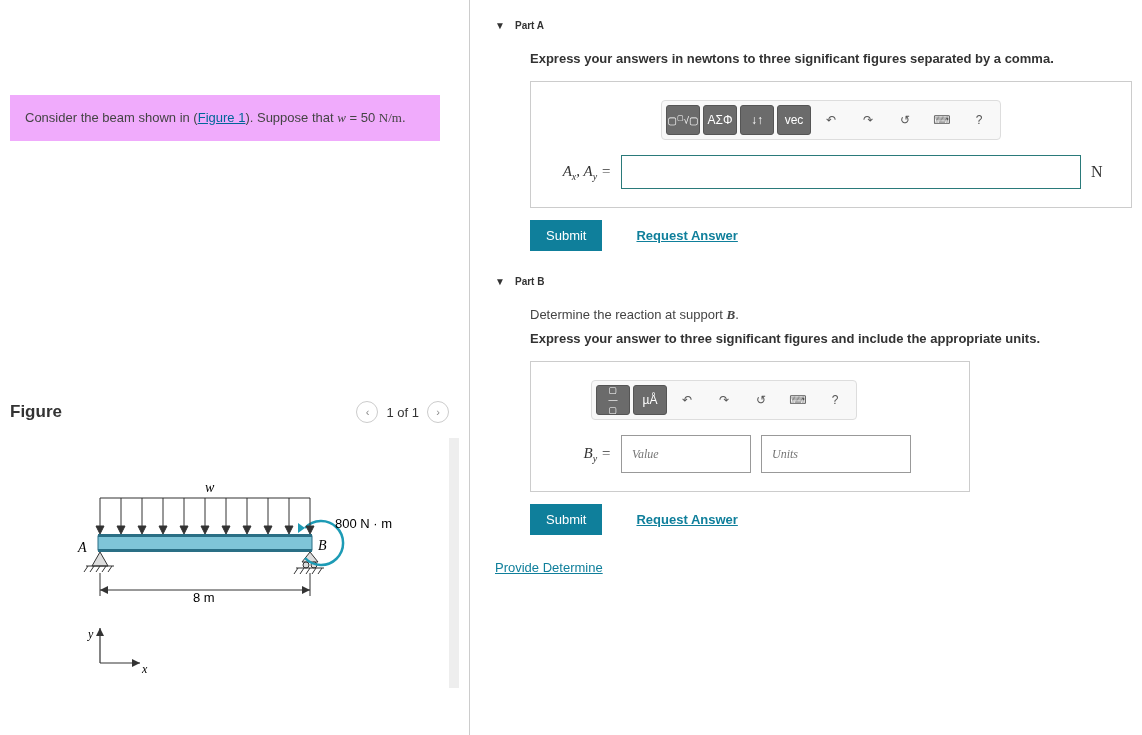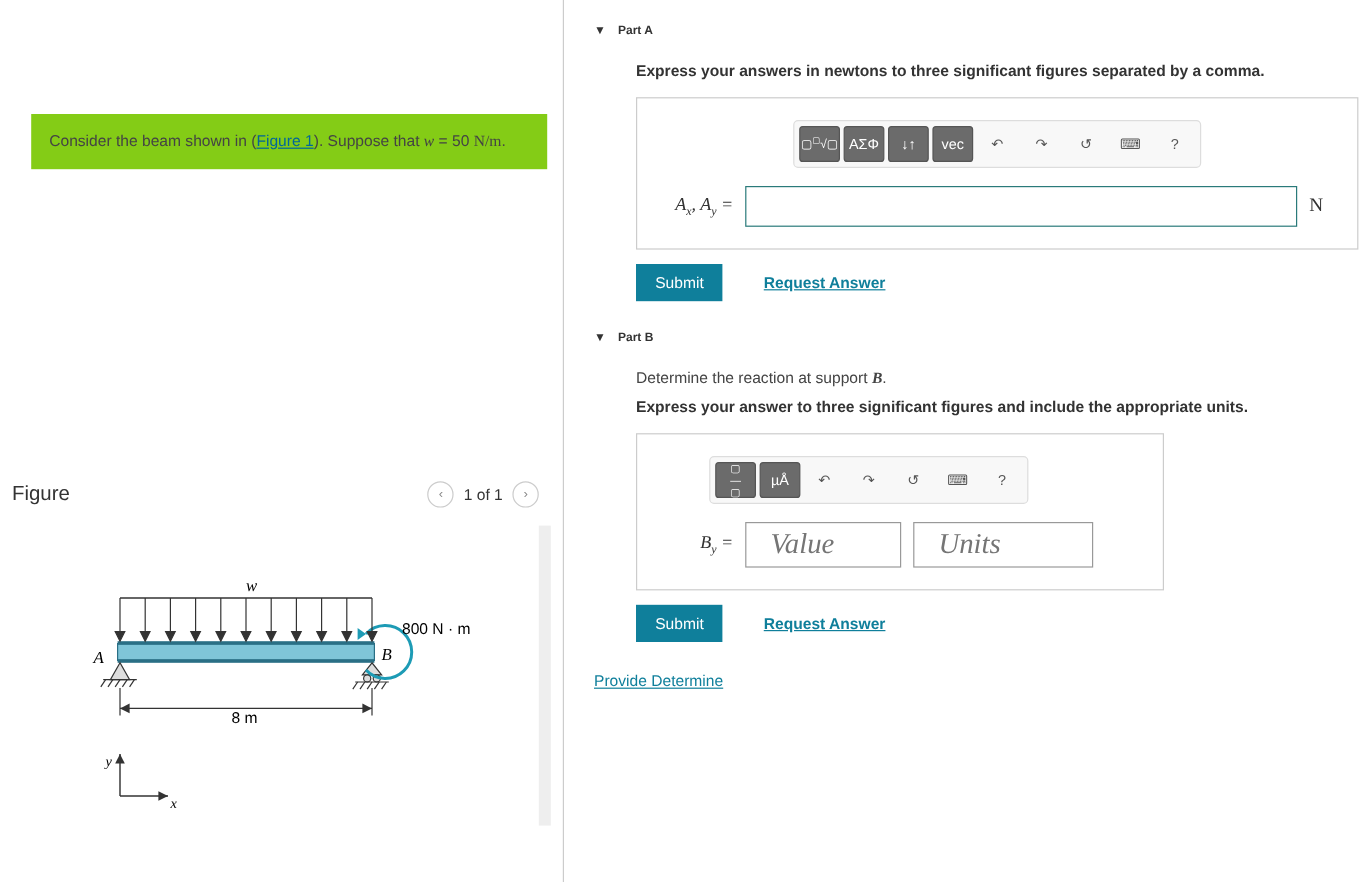--- a/index.html
+++ b/index.html
@@ -1,28 +1,28 @@
 <!DOCTYPE html>
 <html><head>
 <meta charset="utf-8">
 <style>
 * { box-sizing: border-box; margin: 0; padding: 0; }
 body { font-family: Arial, Helvetica, sans-serif; font-size: 13px; color: #333; background: #fff; }
 .container { display: flex; width: 1142px; height: 735px; }
 .left-pane { width: 470px; padding: 0 10px 10px 10px; border-right: 1px solid #ccc; position: relative; }
 .right-pane { flex: 1; padding: 20px 10px 10px 25px; }
 
-.problem-statement { background: #84cc16; padding: 15px; margin-top: 95px; margin-left: 16px; width: 430px; color: #444; }
+.problem-statement { background: #f0abfc; padding: 15px; margin-top: 95px; margin-left: 0; width: 430px; color: #444; }
 .problem-statement .fig-link { color: #006699; text-decoration: underline; }
 .problem-statement em { font-style: italic; font-family: 'Times New Roman', serif; }
 .problem-statement .frac { font-family: 'Times New Roman', serif; }
 
 .figure-section { margin-top: 260px; }
 .figure-header { display: flex; justify-content: space-between; align-items: center; margin-bottom: 15px; padding-right: 10px; }
-.figure-title { font-size: 17px; font-weight: normal; color: #333; }
+.figure-title { font-size: 17px; font-weight: bold; color: #333; }
 .pager { display: flex; align-items: center; gap: 8px; }
 .pager-btn { width: 22px; height: 22px; border: 1px solid #ccc; border-radius: 50%; background: #fff; display: flex; align-items: center; justify-content: center; font-size: 11px; color: #888; cursor: pointer; }
 .pager-text { font-size: 13px; color: #333; }
 
 .figure-canvas { height: 250px; border-right: 10px solid #eee; position: relative; overflow-y: scroll; }
 .figure-canvas::-webkit-scrollbar { width: 16px; }
 .figure-canvas::-webkit-scrollbar-track { background: #f0f0f0; }
 .figure-canvas::-webkit-scrollbar-thumb { background: #ccc; }
 .figure-canvas::-webkit-scrollbar-button { background: #eee; height: 16px; }
 .figure-img-wrap { padding: 40px 50px; }
@@ -40,21 +40,21 @@
 .toolbar { display: flex; gap: 3px; justify-content: center; margin-bottom: 15px; align-items: center; background: #f8f8f8; border: 1px solid #ddd; border-radius: 4px; padding: 4px; width: fit-content; margin-left: auto; margin-right: auto;}
 .tb-btn { min-width: 34px; height: 30px; border: 1px solid #aaa; border-radius: 3px; display: flex; align-items: center; justify-content: center; font-size: 12px; cursor: pointer; }
 .tb-btn.dark { background: #6b6b6b; color: #fff; border-color: #555; }
 .tb-btn.light { background: transparent; color: #555; border: none; }
 
 .answer-row { display: flex; align-items: center; gap: 10px; }
 .answer-label { font-family: 'Times New Roman', serif; font-style: italic; font-size: 15px; min-width: 60px; text-align: right; white-space: nowrap;}
 .answer-label sub { font-size: 10px; font-style: italic;}
 .answer-input { flex: 1; height: 34px; border: 1px solid #2a7a7a; padding: 0 8px; font-size: 14px; }
 .answer-unit { font-family: 'Times New Roman', serif; font-size: 16px; width: 20px; }
-.val-input, .unit-input { height: 38px; border: 1px solid #999; padding: 0 20px; font-family: 'Times New Roman', serif; font-style: italic; font-size: 24px; color: #888; }
+.val-input, .unit-input { height: 38px; border: 1px solid #999; padding: 0 10px; font-family: 'Times New Roman', serif; font-style: italic; font-size: 12px; color: #888; }
 .val-input { width: 130px; }
 .unit-input { width: 150px; }
 
 .actions { display: flex; align-items: center; gap: 34px; }
 .submit-btn { background: #0f7f9b; color: #fff; border: none; padding: 8px 16px; font-size: 13px; cursor: pointer; }
 .req-link { color: #0f7f9b; font-weight: bold; text-decoration: underline; font-size: 13px; cursor: pointer; }
 .feedback-link { color: #0f7f9b; text-decoration: underline; font-size: 13px; cursor: pointer; margin-left: 0px;}
 
 .toolbar-b { display: flex; gap: 3px; justify-content: center; margin-bottom: 15px; align-items: center; background: #f8f8f8; border: 1px solid #ddd; border-radius: 4px; padding: 4px; width: fit-content; margin-left: 40px;}
 </style>

